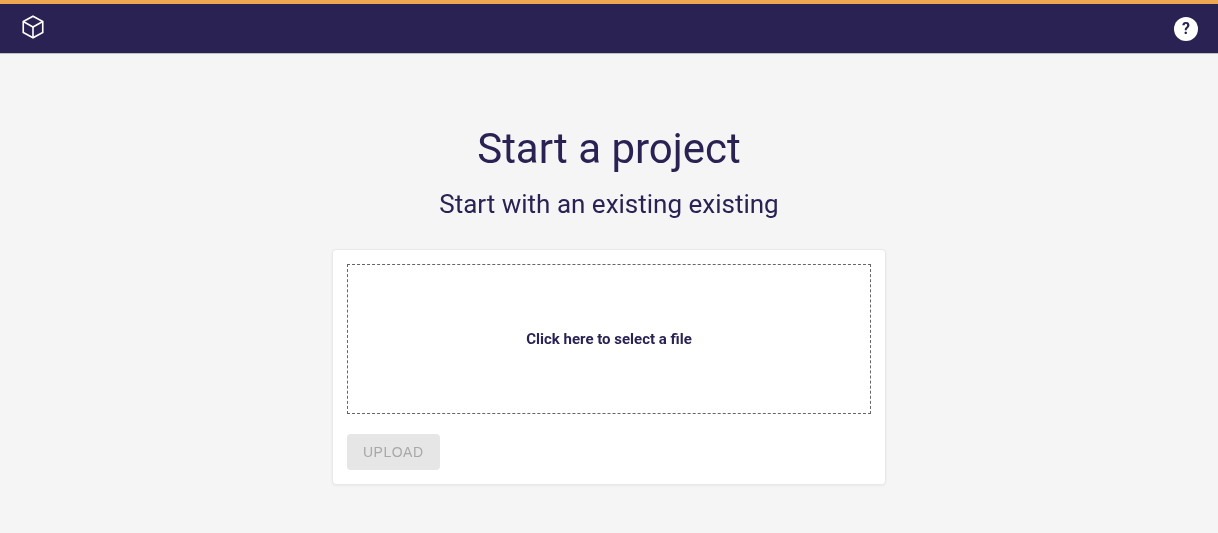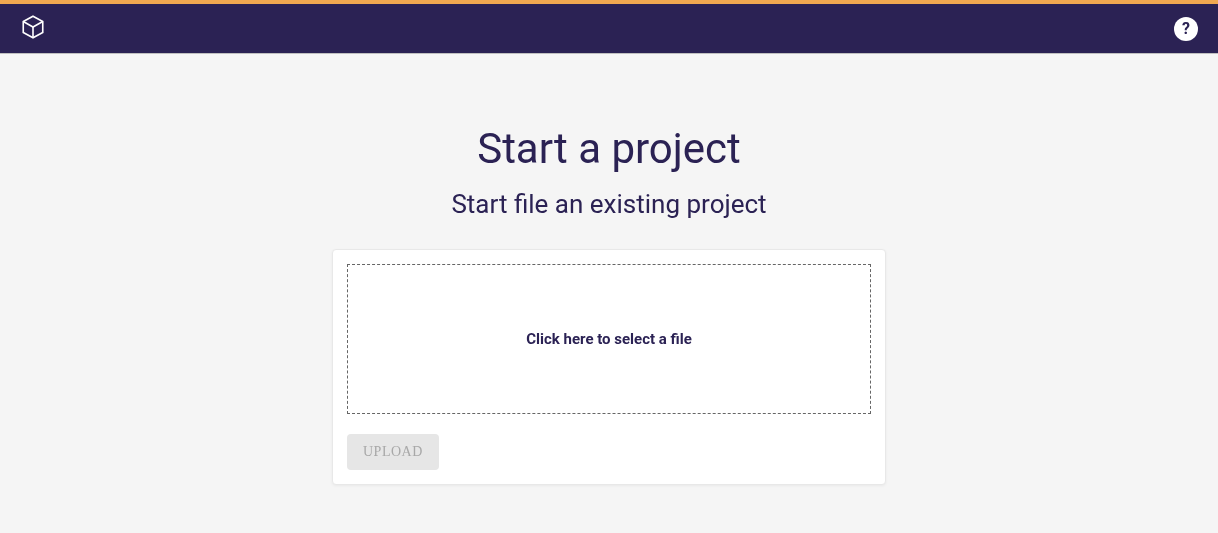--- a/index.html
+++ b/index.html
@@ -106,21 +106,20 @@
       background: #e6e6e6;
       border: none;
       color: #a8a8a8;
       font-size: 14px;
       font-weight: 500;
       letter-spacing: 0.5px;
       padding: 10px 16px;
       border-radius: 4px;
       cursor: not-allowed;
       text-transform: uppercase;
-      font-family: Liberation Serif, serif;
     }
   </style>
 </head>
 <body>
 
 <div class="top-accent"></div>
 
 <div class="header">
   <div class="logo">
     <span>
@@ -131,21 +130,21 @@
       </svg>
     </span>
   </div>
   <div class="help-icon">
     <span>?</span>
   </div>
 </div>
 
 <div class="main">
   <h1 class="page-title">Start a project</h1>
-  <h2 class="page-subtitle">Start file an existing project</h2>
+  <h2 class="page-subtitle">Start with an existing existing</h2>
 
   <div class="upload-card">
     <div class="dropzone">
       <span class="dropzone-text">Click here to select a file</span>
     </div>
     <button class="upload-button" disabled="">UPLOAD</button>
   </div>
 </div>
 
 </body></html>

